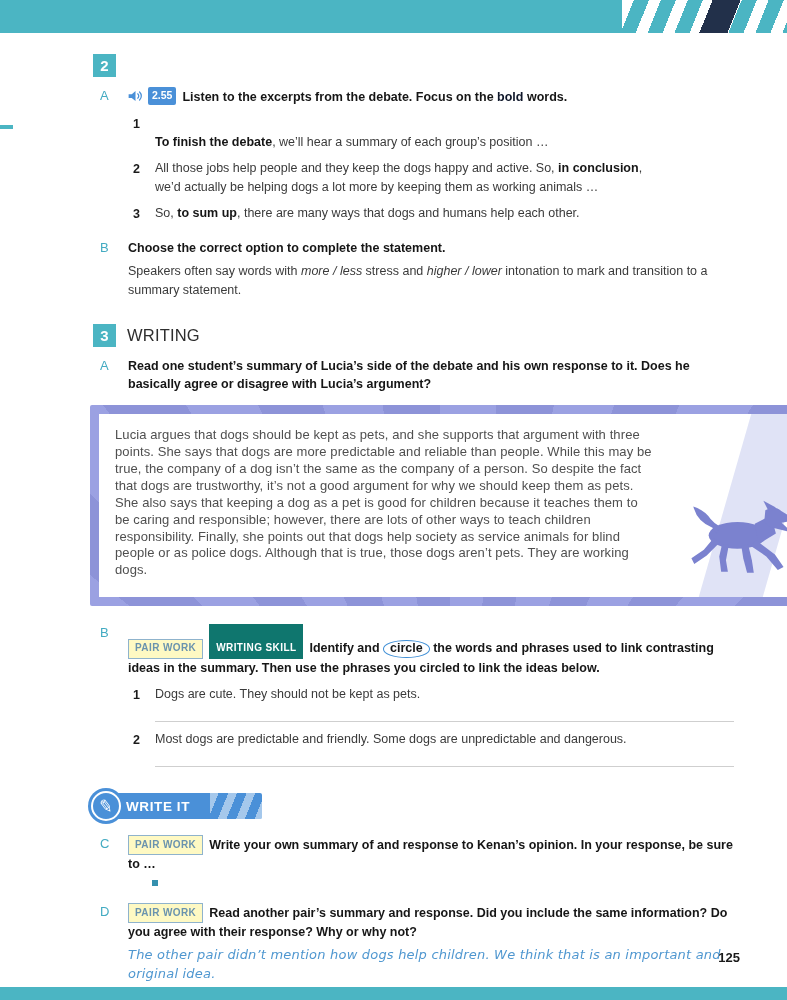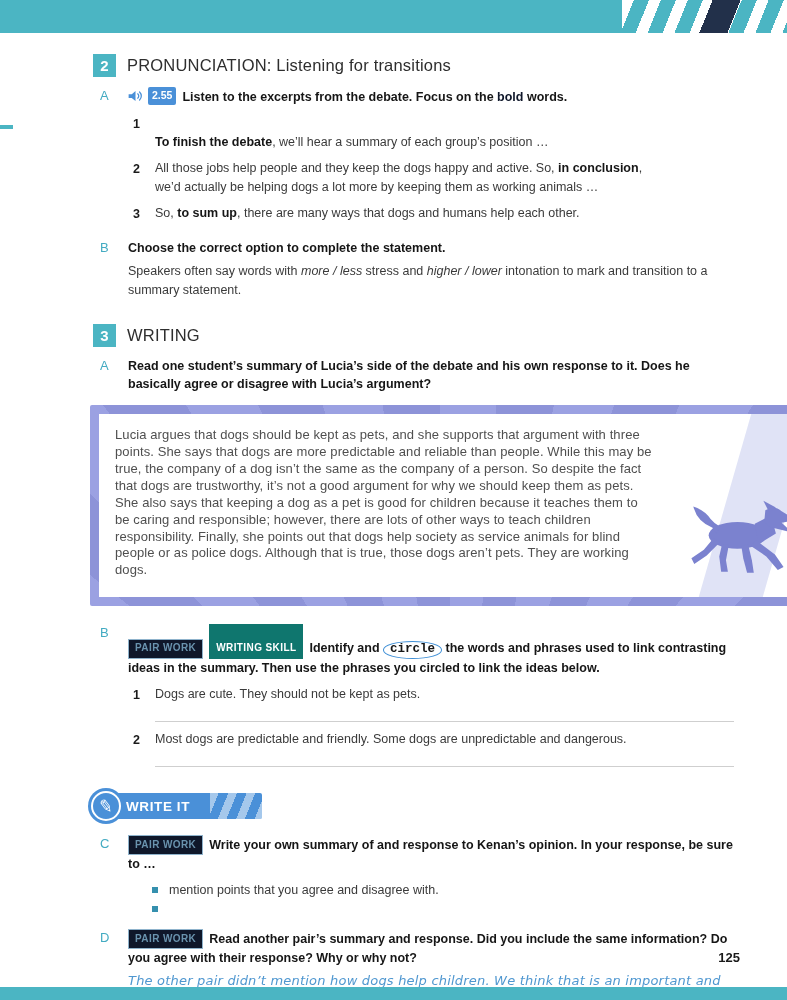--- a/index.html
+++ b/index.html
@@ -74,32 +74,32 @@
     background: #e0e3f6; transform: skewX(-16deg);
   }
   .summary-text {
     position: relative; font-size: 13px; line-height: 1.3; color: #4f4f4f; letter-spacing: 0.1px;
   }
   .dog-float { float: right; width: 158px; height: 92px; margin-top: 66px; }
   .dog-svg { position: absolute; right: 6px; bottom: 6px; width: 148px; height: 96px; }
 
   
   .pairwork {
-    display: inline-block; border: 1px solid #8fb3cc; color: #6a93ae; background: #0f172a;
+    display: inline-block; border: 1px solid #8fb3cc; color: #6a93ae; background: #fef9c3;
     font-size: 10px; font-weight: bold; letter-spacing: 0.4px;
     padding: 1.5px 6px 2px; margin-right: 6px; vertical-align: 1px;
   }
   .skill {
     display: inline-block; background: #0f766e; color: #fff;
     font-size: 10px; font-weight: bold; letter-spacing: 0.4px;
     padding: 17px 7px 3px; margin-right: 6px; vertical-align: 1px;
   }
   .circled {
     display: inline-block; border: 1.6px solid #3f8fd6; border-radius: 50%;
-    padding: 0 6px 1px; line-height: 1.15; font-family: Liberation Mono, monospace;
+    padding: 0 6px 1px; line-height: 1.15;
   }
 
   .answer-line { margin: 16px 0 6px 22px; border-bottom: 1px solid #cfcfcf; height: 1px; }
 
   
   .writeit { position: relative; height: 30px; margin: 18px 0 10px -3px; width: 172px; }
   .writeit-bar {
     position: absolute; left: 15px; top: 2px; right: 0; bottom: 2px;
     background: #4a90d8; border-radius: 2px; overflow: hidden;
   }
@@ -144,21 +144,20 @@
 <div class="page">
 
   <div class="top-band"></div>
   <div class="top-stripes"></div>
   <div class="left-tick"></div>
 
   <div class="main">
 
     <div class="section-header">
       <div class="section-badge">2</div>
-      <div class="section-title">PRONUNCIATION: Listening for transitions</div>
     </div>
 
     <div class="row mt10">
       <div class="letter">A</div>
       <div class="content">
         <span class="audio-wrap">
           <svg width="15" height="14" viewBox="0 0 24 22">
             <path fill="#4a90d8" d="M1 8v6h5l6 5V3L6 8H1z"></path>
             <path fill="none" stroke="#4a90d8" stroke-width="2" stroke-linecap="round" d="M15.5 7.5a4.5 4.5 0 010 7"></path>
             <path fill="none" stroke="#4a90d8" stroke-width="2" stroke-linecap="round" d="M18.5 4.5a9 9 0 010 13"></path>
@@ -262,24 +261,20 @@
       </div>
       <span class="writeit-label">WRITE IT</span>
     </div>
 
     <div class="row mt14">
       <div class="letter">C</div>
       <div class="content">
         <span class="pairwork">PAIR WORK</span><span class="instr">Write your own summary of and response to Kenan’s opinion. In your response, be sure to …</span>
         <div class="bullet-row">
           <span class="bullet-sq"></span>
-          <span class="bullet-text">mention points that you agree and disagree with.</span>
-        </div>
-        <div class="bullet-row">
-          <span class="bullet-sq"></span>
         </div>
       </div>
     </div>
 
     <div class="row mt16">
       <div class="letter">D</div>
       <div class="content">
         <span class="pairwork">PAIR WORK</span><span class="instr">Read another pair’s summary and response. Did you include the same information? Do you agree with their response? Why or why not?</span>
         <div class="sample-answer">The other pair didn’t mention how dogs help children. We think that is an important and original idea.</div>
       </div>

